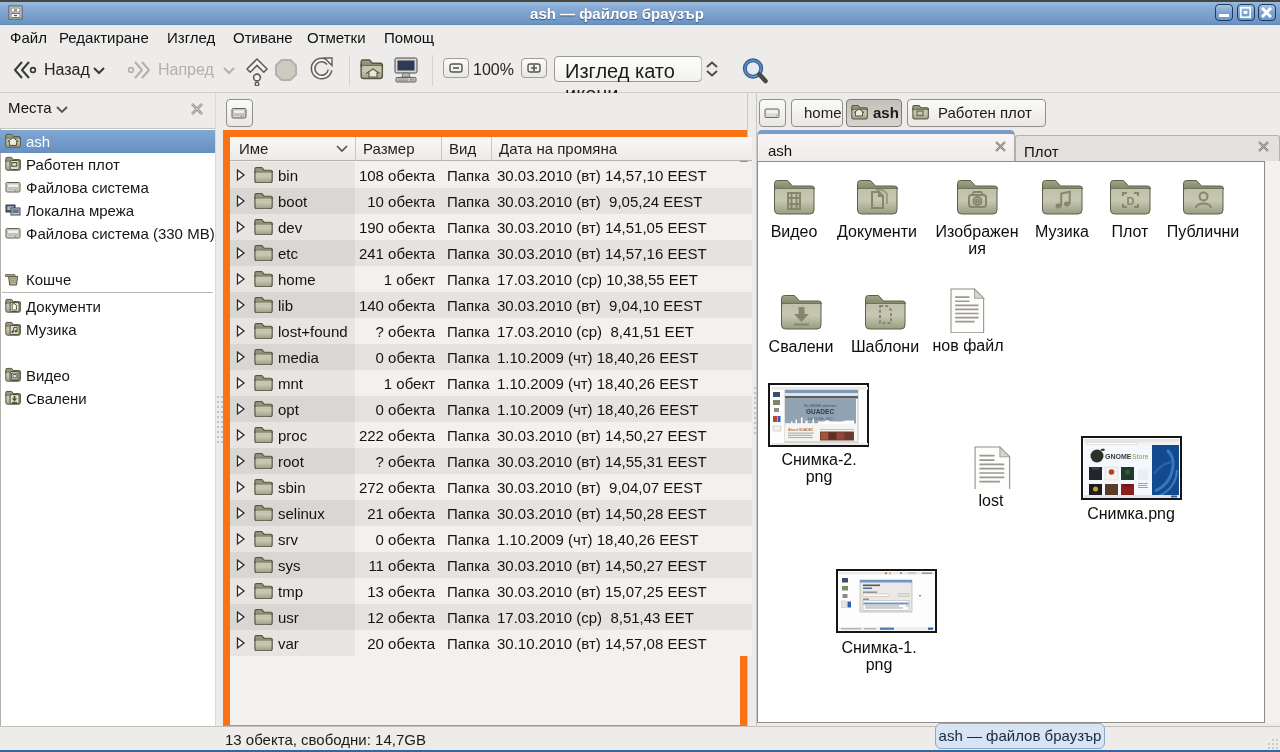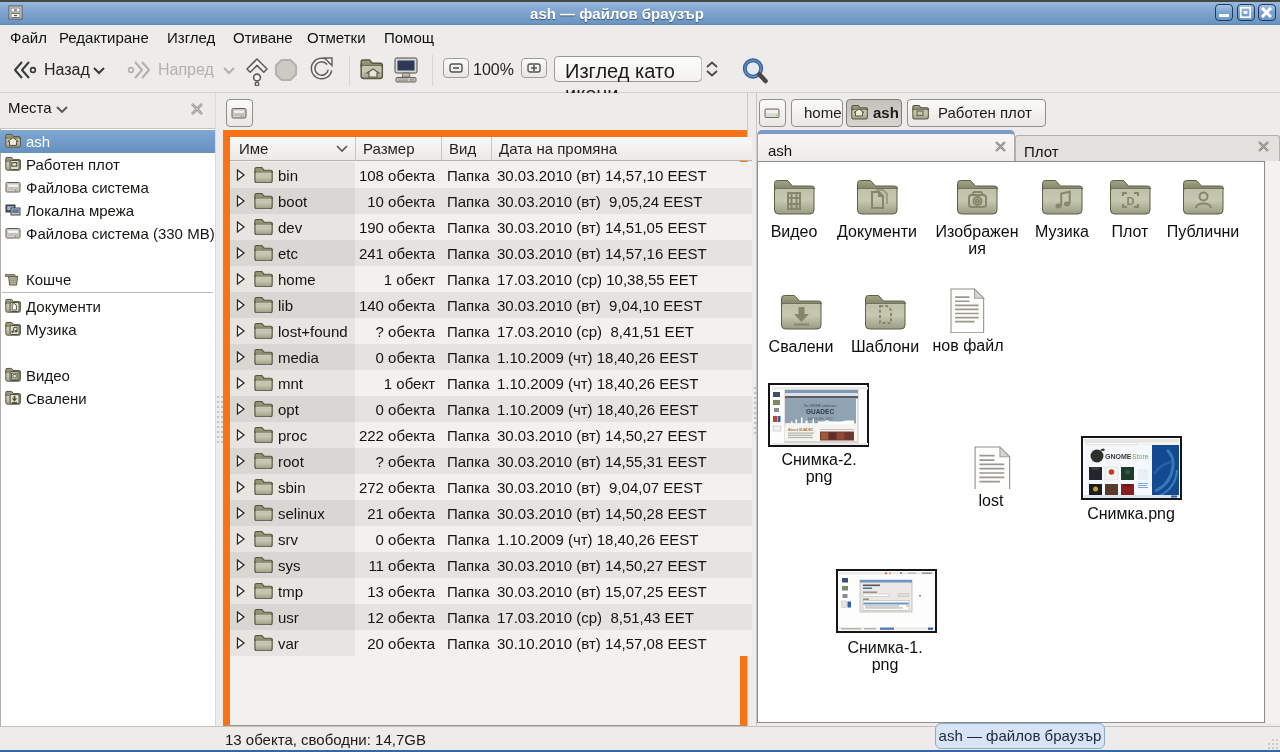--- a/index.html
+++ b/index.html
@@ -868,21 +868,21 @@
 <rect x="29" y="36.4" width="34" height="1.1" fill="#b0aea8"></rect>
         <rect x="29" y="38.4" width="38" height="1.1" fill="#b0aea8"></rect>
         <rect x="70" y="36.4" width="2.5" height="1.1" fill="#b0aea8"></rect>
 <rect x="83" y="26" width="2" height="1.4" fill="#8a8880"></rect>
 <rect x="3" y="58" width="95" height="3.4" fill="#f0efec"></rect>
 <rect x="5" y="59" width="20" height="1.4" fill="#b5b3ac"></rect>
         <rect x="28" y="59" width="12" height="1.4" fill="#b5b3ac"></rect>
 <rect x="44" y="58.6" width="14" height="2.2" fill="#4d79b4"></rect>
 <rect x="92" y="58.6" width="5" height="2.2" fill="#2f62a8"></rect>
       </svg>
-      <div class="cell" style="left:67px;top:477px;width:120px">Снимка-1.<br>png</div>
+      <div class="cell" style="left:61px;top:477px;width:120px">Снимка-1.<br>png</div>
     </div>
   </div>
 <div id="statusbar" class="a">
     <span class="a" style="left:225px;top:4px">13 обекта, свободни: 14,7GB</span>
   </div>
 <div id="tooltip" class="a">ash — файлов браузър</div>
 <div id="bottomline" class="a"></div>
 <svg class="a" style="left:1267px;top:738px" width="12" height="12">
     <circle cx="2" cy="6" r="0.8" fill="#a5a29b"></circle>
     <circle cx="2" cy="10" r="0.8" fill="#a5a29b"></circle>

